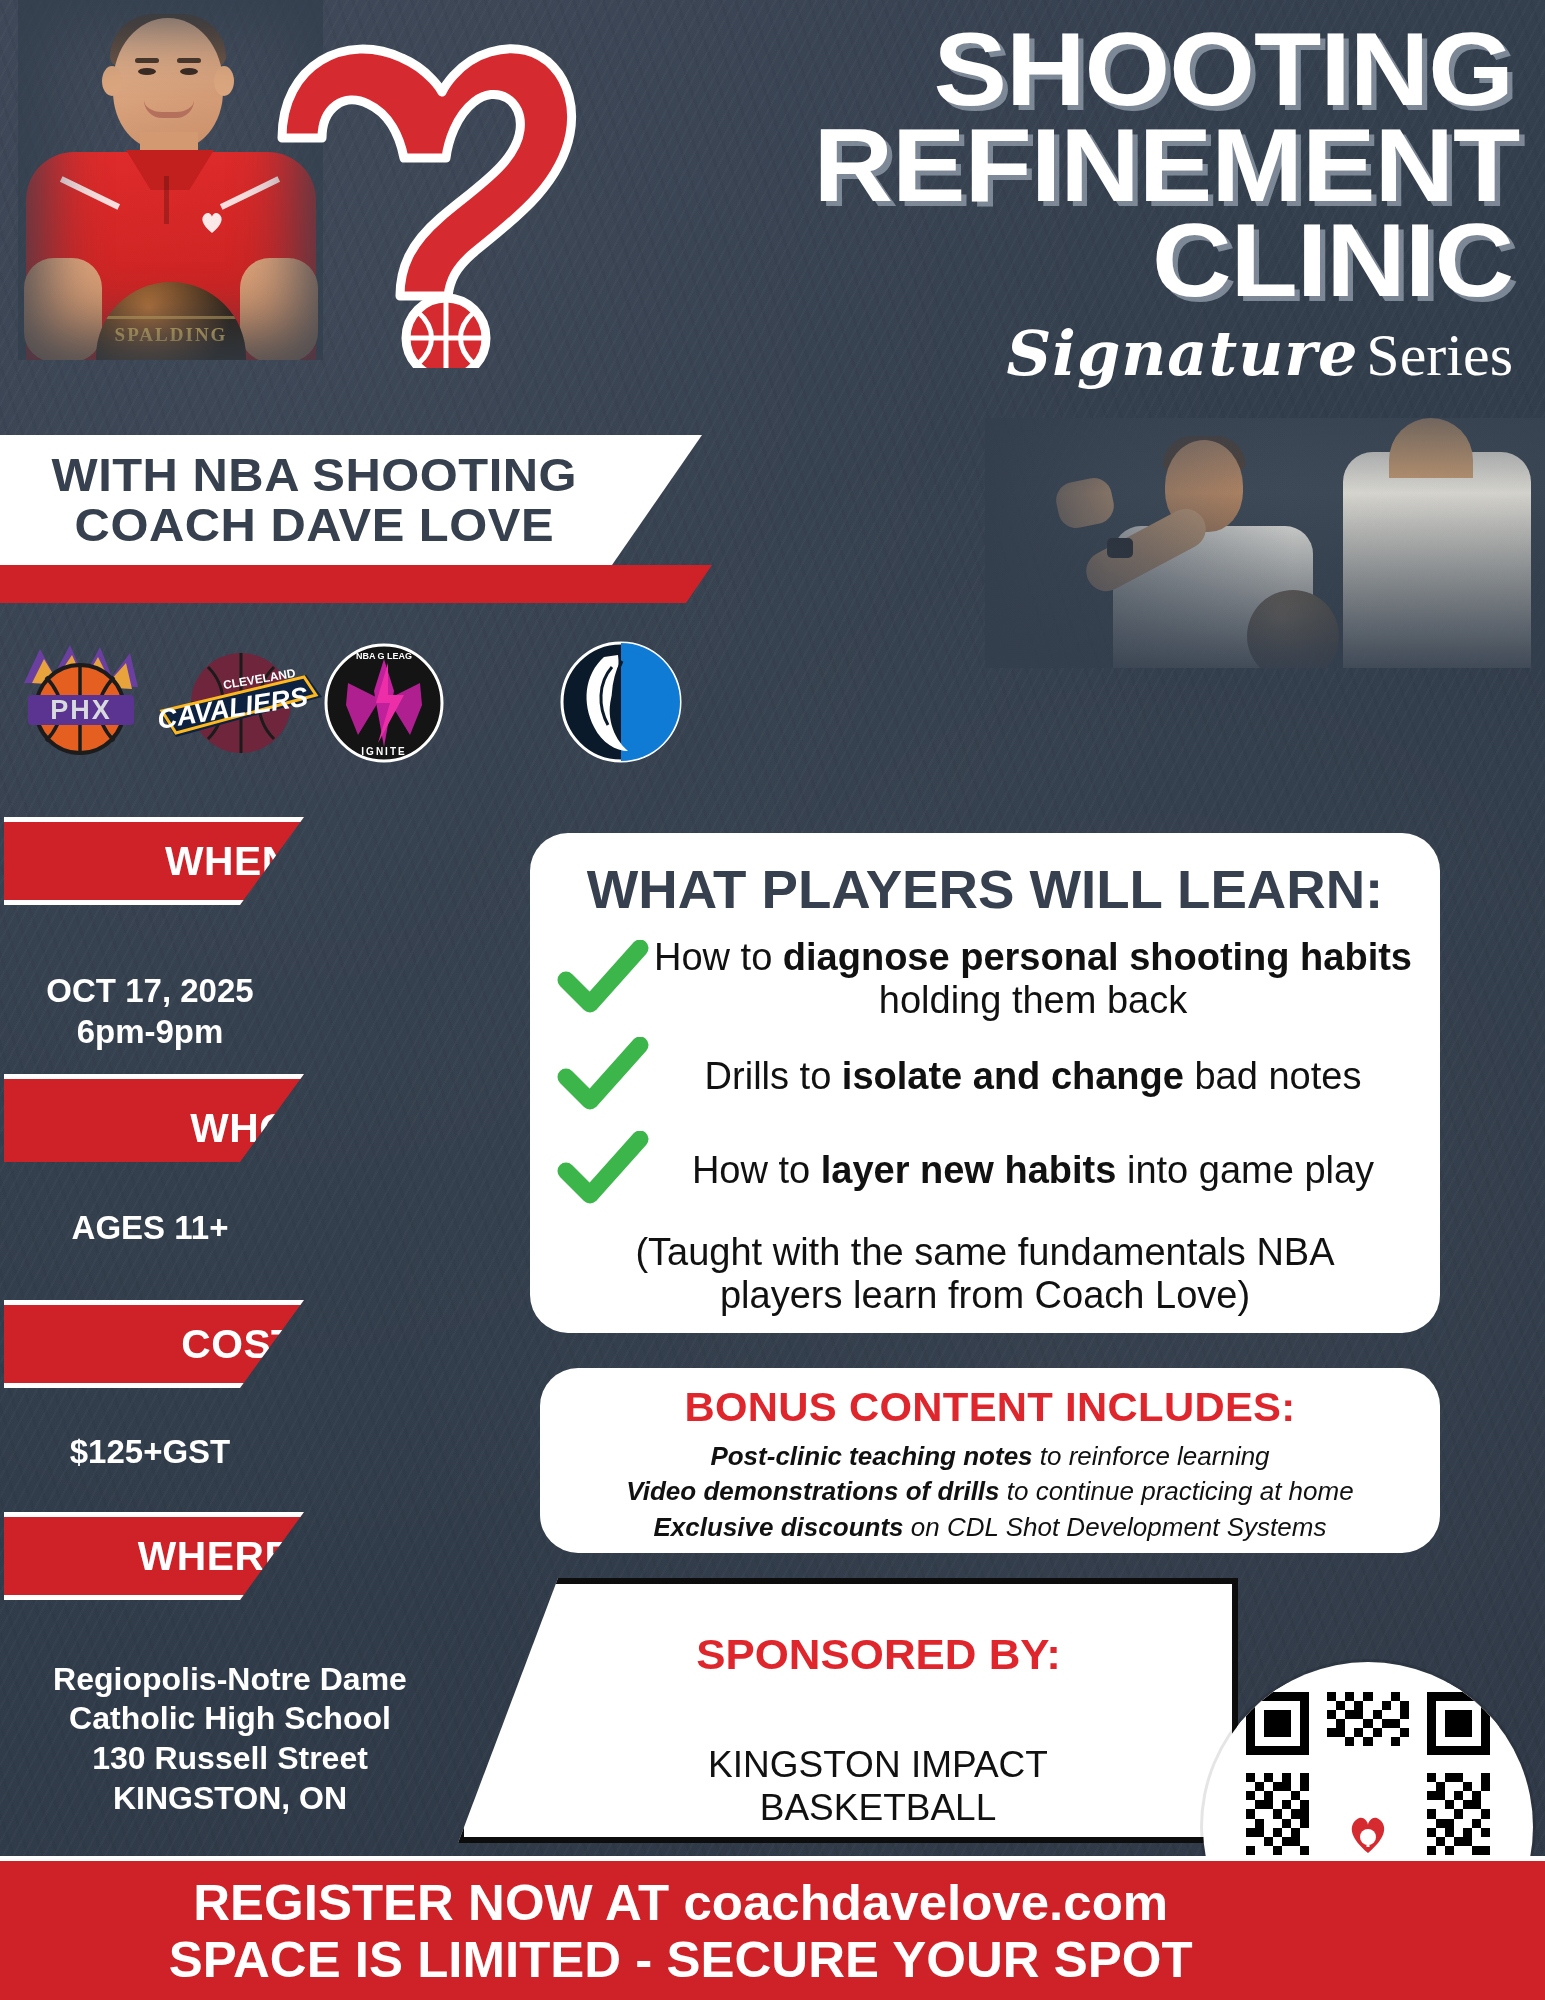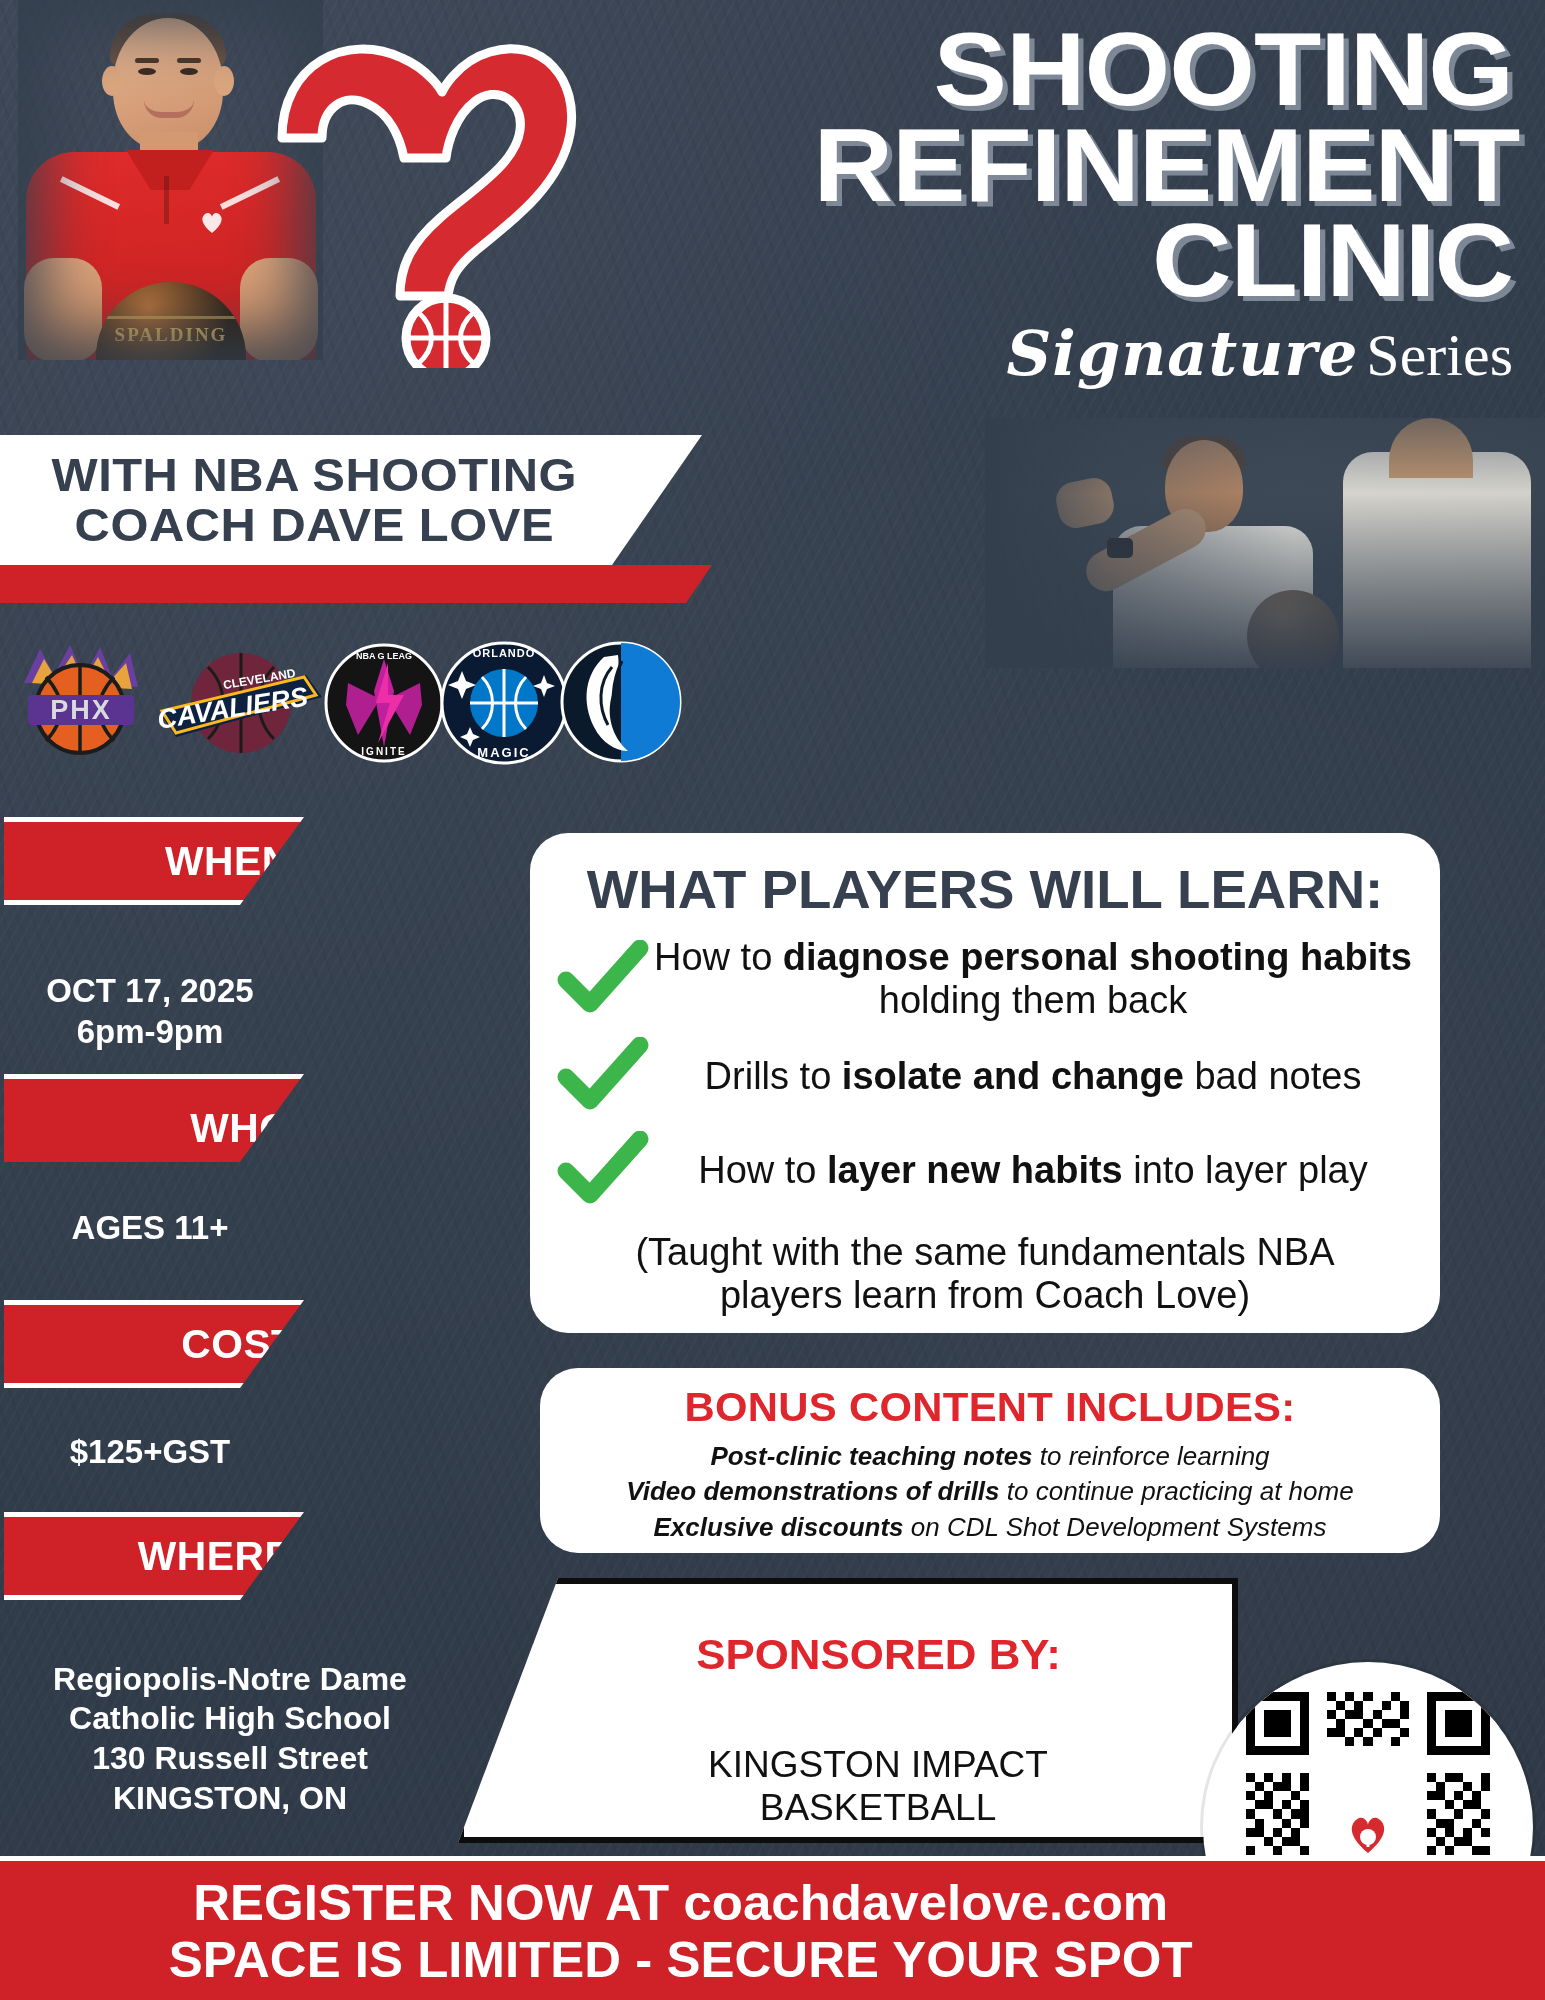--- a/index.html
+++ b/index.html
@@ -355,35 +355,20 @@
           <path d="M60 16 L70 48 L60 104 L50 48 Z"></path>
           <path d="M24 40 L56 56 L34 92 L22 62 Z" opacity=".9"></path>
           <path d="M96 40 L64 56 L86 92 L98 62 Z" opacity=".9"></path>
         </g>
         <path d="M64 20 L52 60 H66 L54 100 L80 52 H64 Z" fill="#ee2ea8"></path>
         <text x="60" y="16" font-family="Liberation Sans, sans-serif" font-size="9" font-weight="bold" fill="#ffffff" text-anchor="middle">NBA G LEAG</text>
         <text x="60" y="112" font-family="Liberation Sans, sans-serif" font-size="10" font-weight="bold" fill="#ffffff" text-anchor="middle" letter-spacing="2">IGNITE</text>
       </svg>
     </div>
 
-    <div class="team-logo" style="left:432px; top:4px; width:128px; height:124px;">
-      <svg width="128" height="124" viewBox="0 0 128 124">
-        <ellipse cx="64" cy="62" rx="62" ry="60" fill="#0b1a33"></ellipse>
-        <ellipse cx="64" cy="62" rx="62" ry="60" fill="none" stroke="#ffffff" stroke-width="3"></ellipse>
-        <circle cx="64" cy="62" r="34" fill="#0077c8"></circle>
-        <path d="M30 62 H98 M64 28 V96 M42 36 C56 50 56 74 42 88 M86 36 C72 50 72 74 86 88" stroke="#ffffff" stroke-width="3" fill="none"></path>
-        <g fill="#ffffff">
-          <path d="M22 30 l4 10 10 4 -10 4 -4 10 -4 -10 -10 -4 10 -4z"></path>
-          <path d="M104 34 l3 8 8 3 -8 3 -3 8 -3 -8 -8 -3 8 -3z"></path>
-          <path d="M30 86 l3 7 7 3 -7 3 -3 7 -3 -7 -7 -3 7 -3z"></path>
-        </g>
-        <text x="64" y="16" font-family="Liberation Sans, sans-serif" font-size="11" font-weight="bold" fill="#ffffff" text-anchor="middle" letter-spacing="1">ORLANDO</text>
-        <text x="64" y="116" font-family="Liberation Sans, sans-serif" font-size="13" font-weight="bold" fill="#ffffff" text-anchor="middle" letter-spacing="2">MAGIC</text>
-      </svg>
-    </div>
 
     <div class="team-logo" style="left:552px; top:4px; width:122px; height:122px;">
       <svg width="122" height="122" viewBox="0 0 122 122">
         <circle cx="61" cy="61" r="59" fill="#0b1a2b"></circle>
         <circle cx="61" cy="61" r="59" fill="none" stroke="#ffffff" stroke-width="3"></circle>
         <path d="M61 2 A59 59 0 0 1 61 120 Z" fill="#0f7bd4"></path>
         <path d="M61 10 A51 51 0 0 1 61 112 Z" fill="#0f7bd4"></path>
         <path d="M44 16 C24 34 22 62 34 86 C42 102 56 110 68 110 C52 96 46 74 52 54 C56 40 60 28 58 14 Z" fill="#ffffff"></path>
         <path d="M52 26 C38 42 38 66 48 84" stroke="#0b1a2b" stroke-width="3" fill="none"></path>
         <path d="M62 20 C52 40 50 66 58 88" stroke="#0b1a2b" stroke-width="3" fill="none"></path>
@@ -444,21 +429,21 @@
       </div>
     </div>
 
     <div class="learn-row">
       <div class="check">
         <svg width="96" height="78" viewBox="0 0 96 78">
           <path d="M10 40 L34 64 L84 8" stroke="#3cb54a" stroke-width="17" fill="none" stroke-linecap="round" stroke-linejoin="round"></path>
         </svg>
       </div>
       <div class="learn-text">
-        <span>How to </span><b>layer new habits</b><span> into layer play</span>
+        <span>How to </span><b>layer new habits</b><span> into game play</span>
       </div>
     </div>
 
     <div class="learn-note">(Taught with the same fundamentals NBA players learn from Coach Love)</div>
   </div>
 
   <div class="card card-bonus">
     <div class="bonus-title">BONUS CONTENT INCLUDES:</div>
     <div style="margin-top:8px;font-style:italic;">
       <div class="bonus-line">

